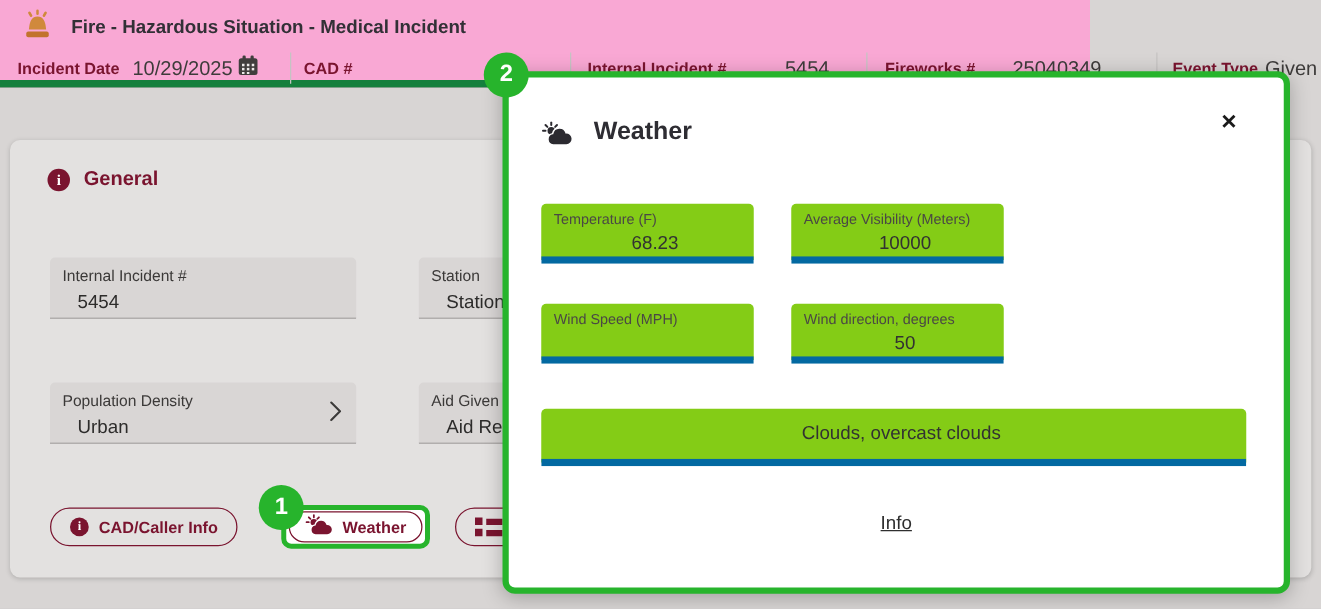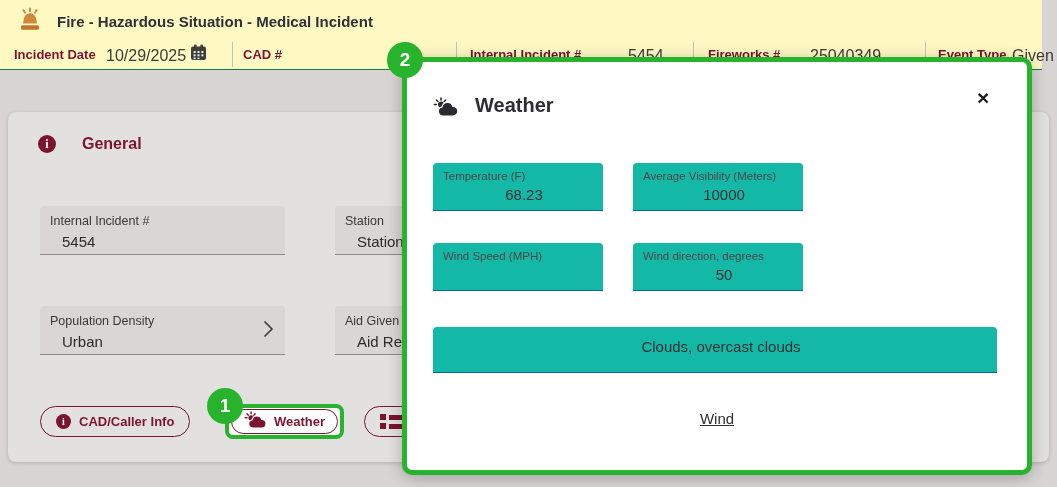--- a/index.html
+++ b/index.html
@@ -1,34 +1,34 @@
 <!DOCTYPE html>
 <html><head>
 <meta charset="utf-8">
 <style>
   * { margin:0; padding:0; box-sizing:border-box; }
   body { background:#bfbdbc; font-family:"Liberation Sans", sans-serif; }
   .screen{ position:relative; width:1057px; height:487px; overflow:hidden;
            background:#d8d5d4; font-family:"Liberation Sans", sans-serif; }
 
   
-  .header{ position:absolute; left:0; top:0; width:1042px; height:70px;
-           background:#fef9c3; border-bottom:1px solid #15803d; }
+  .header{ position:absolute; left:0; top:0; width:872px; height:70px;
+           background:#f9a8d4; border-bottom:6px solid #15803d; }
   .app-title{ position:absolute; left:57px; top:13px; font-size:15px; font-weight:bold; color:#323036; }
   .siren{ position:absolute; left:16px; top:7px; }
   .hlabel{ position:absolute; top:47px; font-size:13px; font-weight:bold; color:#7a142f; white-space:nowrap; }
   .hvalue{ position:absolute; top:47px; font-size:16px; color:#3d3b3a; white-space:nowrap; }
   .hdivider{ position:absolute; top:42px; width:1px; height:25px; background:#c5c3c2; }
   .calendar{ position:absolute; left:190px; top:44px; cursor:pointer; }
 
   
   .card{ position:absolute; left:8px; top:112px; width:1041px; height:350px;
          background:#e3e1e0; border-radius:8px; box-shadow:0 1px 4px rgba(0,0,0,.18); }
   .card-heading{ position:absolute; left:30px; top:23px; display:flex; align-items:center; gap:11px; }
-  .card-heading .txt{ font-size:16px; font-weight:bold; color:#7a142f;margin-left:15px; }
+  .card-heading .txt{ font-size:16px; font-weight:bold; color:#7a142f; }
   .info-icon{ display:inline-flex; align-items:center; justify-content:center;
               width:18px; height:18px; border-radius:50%; background:#7a142f;
               color:#fff; font-size:12px; font-weight:bold; font-family:"Liberation Serif", serif; }
   .info-icon.small{ width:15px; height:15px; font-size:10px; }
 
   .cfield{ position:absolute; width:245px; height:49px; background:#d9d6d5;
            border-bottom:1px solid #8d8987; border-radius:4px 4px 0 0;
            padding:8px 10px 0 10px; overflow:hidden; }
   .cfield .lbl{ font-size:12.5px; color:#3b3938; white-space:nowrap; }
   .cfield .val{ font-size:15px; color:#2d2c2b; margin:5px 0 0 12px; white-space:nowrap; }
@@ -60,21 +60,21 @@
   
   .modal{ position:absolute; left:402px; top:57px; width:630px; height:418px;
           background:#fff; border:5px solid #27b42c; border-radius:10px;
           box-shadow:0 3px 16px rgba(0,0,0,.25); z-index:10; }
   .modal-title{ position:absolute; left:68px; top:32px; font-size:20px; font-weight:bold; color:#2e2d33; }
   .modal-cloud{ position:absolute; left:26px; top:35px; }
   .modal-close-x{ position:absolute; left:570px; top:25px; font-size:21px; font-weight:bold;
                   color:#1a1a1a; line-height:1; cursor:pointer; }
   .mrow{ position:absolute; left:26px; display:flex; gap:30px; }
   .mrow-1{ top:101px; } .mrow-2{ top:181px; } .mrow-3{ top:265px; }
-  .mfield{ width:170px; height:48px; background:#14b8a6; border-bottom:1px solid #0369a1;
+  .mfield{ width:170px; height:48px; background:#84cc16; border-bottom:6px solid #0369a1;
            border-radius:4px 4px 0 0; padding:7px 10px 0 10px; }
   .mfield.wide{ width:564px; height:46px; }
   .mfield .lbl{ font-size:11.5px; color:#4a4845; white-space:nowrap; }
   .mfield .val{ font-size:15px; color:#323232; margin:4px 0 0 12px; white-space:nowrap;text-align:center; }
   .modal-close-link{ position:absolute; left:0; top:348px; width:100%; text-align:center; }
   .modal-close-link span{ font-size:15px; color:#2f2f2f; text-decoration:underline; cursor:pointer; }
 </style>
 </head>
 <body>
 
@@ -237,19 +237,19 @@
       </div>
     </div>
 
     <div class="mrow mrow-3">
       <div class="mfield wide">
         <div class="val">Clouds, overcast clouds</div>
       </div>
     </div>
 
     <div class="modal-close-link">
-      <span>Wind</span>
+      <span>Info</span>
     </div>
   </div>
 
   <div class="badge badge-2">2</div>
 
 </div>
 
 </body></html>

